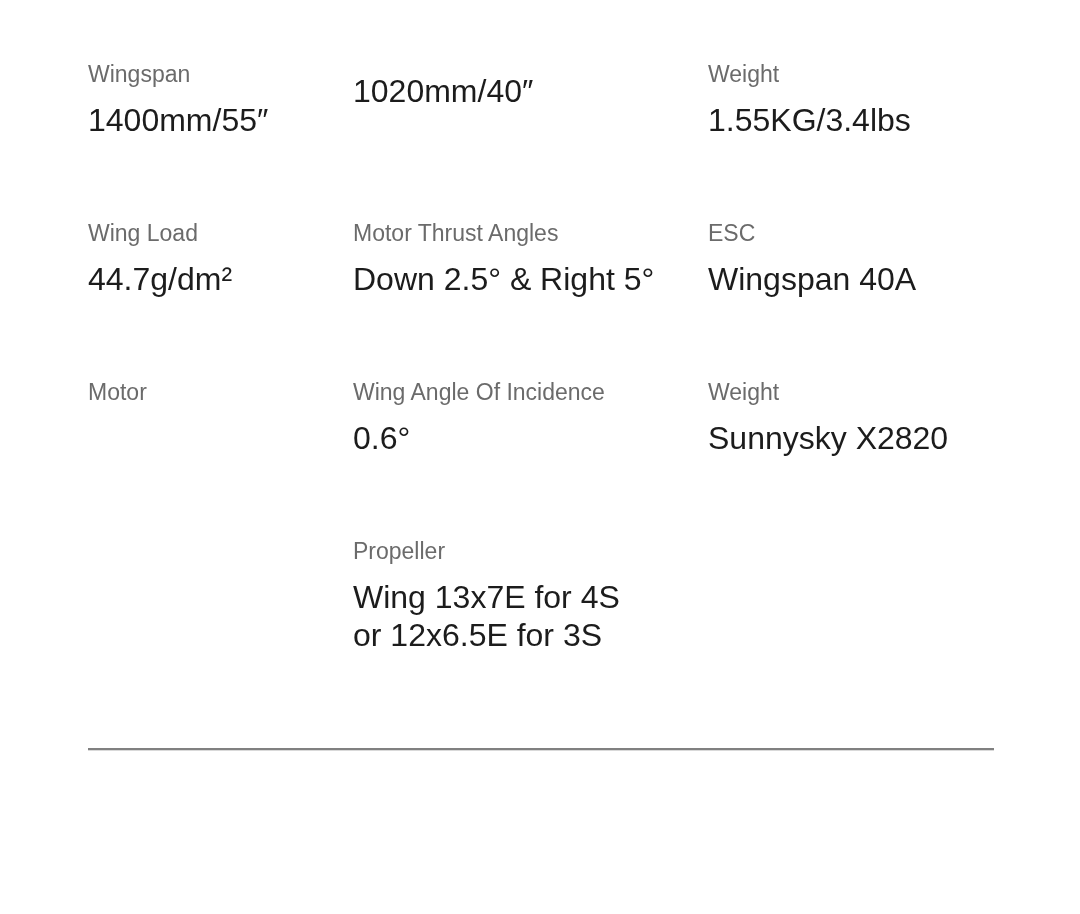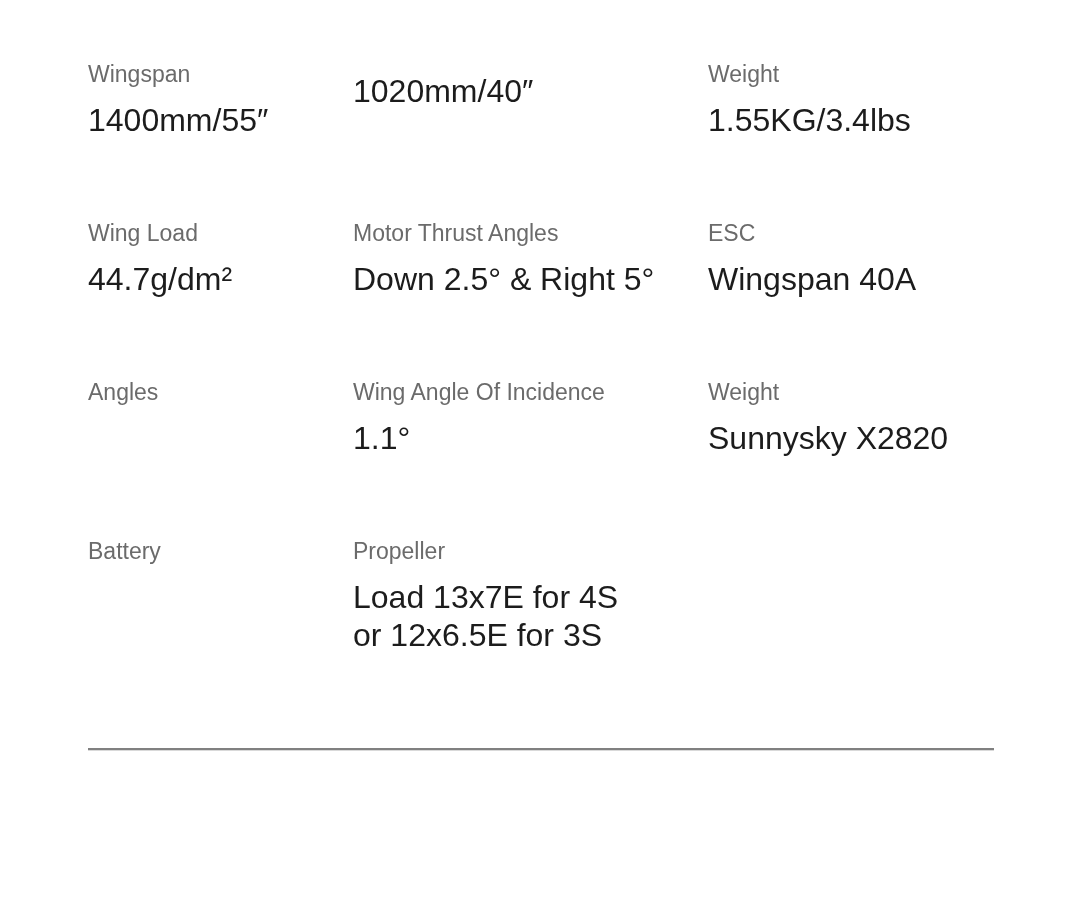--- a/index.html
+++ b/index.html
@@ -71,36 +71,35 @@
     <div class="cell">
       <div class="label">Motor Thrust Angles</div>
       <div class="value">Down 2.5° &amp; Right 5°</div>
     </div>
 
     <div class="cell">
       <div class="label">ESC</div>
       <div class="value">Wingspan 40A</div>
     </div>
     <div class="cell">
-      <div class="label">Angles</div>
+      <div class="label">Motor</div>
     </div>
     <div class="cell">
       <div class="label">Wing Angle Of Incidence</div>
-      <div class="value">1.1°</div>
+      <div class="value">0.6°</div>
     </div>
 
     <div class="cell">
       <div class="label">Weight</div>
       <div class="value">Sunnysky X2820</div>
     </div>
     <div class="cell">
-      <div class="label">Battery</div>
     </div>
     <div class="cell">
       <div class="label">Propeller</div>
-      <div class="value">Load 13x7E for 4S
+      <div class="value">Wing 13x7E for 4S
 or 12x6.5E for 3S</div>
     </div>
 
   </div>
 
   <div class="divider"></div>
 </div>
 
 </body></html>

